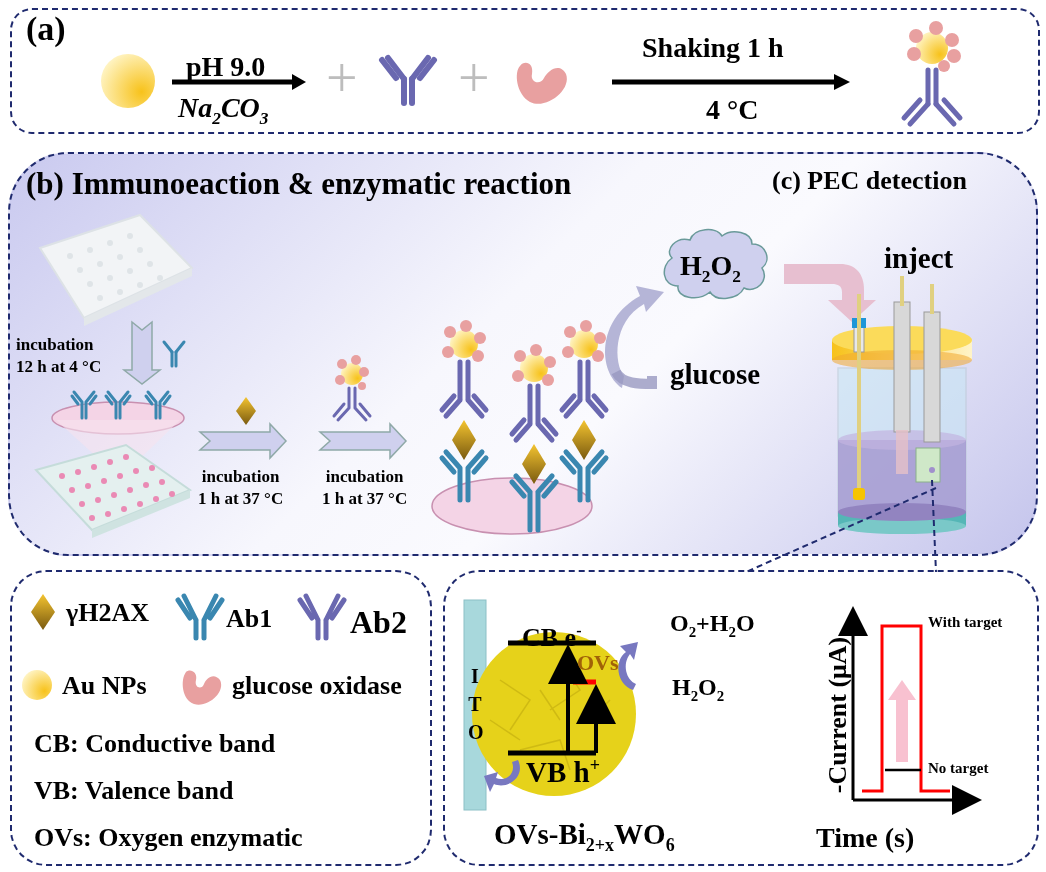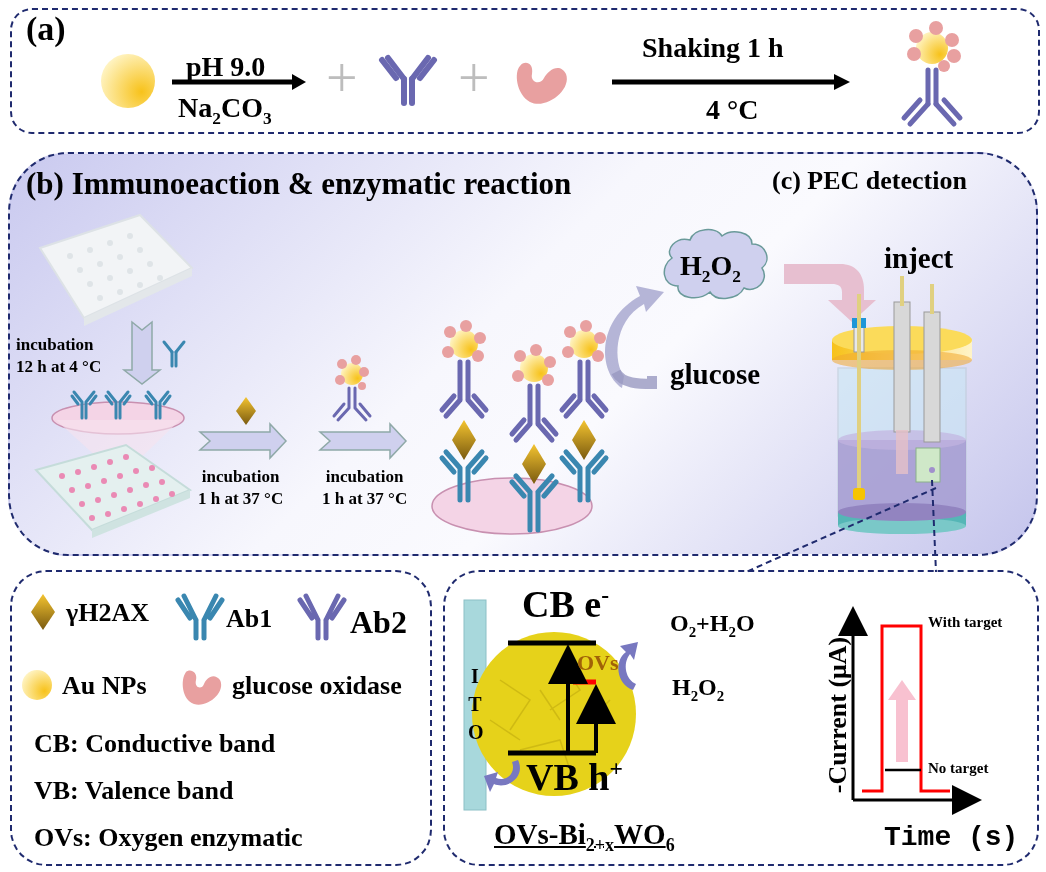--- a/index.html
+++ b/index.html
@@ -75,21 +75,21 @@
         <path d="M936,70 L936,104"></path>
       <path d="M928,104 L910,124"></path>
         <path d="M936,104 L954,124"></path>
       <path d="M920,100 L904,118"></path>
         <path d="M944,100 L960,118"></path>
     </g>
   </g>
 </svg>
 
 <div class="txt" style="left:186px;top:32px;font-size:28px;margin-top:19px;">pH 9.0</div>
-<div class="txt" style="left:178px;top:92px;font-size:28px;">
+<div class="txt" style="left:178px;top:92px;font-size:28px;font-style:italic;">
   <span>Na</span><sub>2</sub><span>CO</span><sub>3</sub>
 </div>
 <div class="txt" style="left:326px;top:46px;font-size:56px;color:#bdbdbd;font-weight:normal;">+</div>
 <div class="txt" style="left:458px;top:46px;font-size:56px;color:#bdbdbd;font-weight:normal;">+</div>
 <div class="txt" style="left:642px;top:32px;font-size:28px;">Shaking 1 h</div>
 <div class="txt" style="left:706px;top:94px;font-size:28px;text-align:right;">4 °C</div>
 
 <div class="panel" style="left:8px;top:152px;width:1030px;height:404px;border-radius:60px;background:linear-gradient(135deg,#c9c9ef 0%,#f7f7fd 45%,#fafafe 60%,#c4c4ec 100%);"></div>
 
 <div class="txt" style="left:26px;top:166px;font-size:31px;text-align:center;">(b) Immunoeaction &amp; enzymatic reaction</div>
@@ -340,33 +340,33 @@
     <line x1="885" y1="770" x2="921" y2="770" stroke="#000" stroke-width="2.5"></line>
     <path d="M896,762 L896,700 L888,700 L902,680 L916,700 L908,700 L908,762 z" fill="#f7b6c8" opacity="0.85"></path>
   </g>
 </svg>
 
 <div class="txt" style="left:468px;top:662px;font-size:20px;line-height:28px;text-align:center;width:14px;">
   <div>I</div>
   <div>T</div>
   <div>O</div>
 </div>
-<div class="txt" style="left:522px;top:582px;font-size:38px;">
+<div class="txt" style="left:522px;top:622px;font-size:26px;">
   <span>CB e</span><sup>-</sup>
 </div>
 <div class="txt" style="left:577px;top:650px;font-size:22px;color:#a16207;">OVs</div>
-<div class="txt" style="left:526px;top:755px;font-size:38px;">
+<div class="txt" style="left:526px;top:755px;font-size:29px;">
   <span>VB h</span><sup>+</sup>
 </div>
 <div class="txt" style="left:662px;top:610px;font-size:24px;margin-left:8px;">
   <span>O</span><sub>2</sub><span>+H</span><sub>2</sub><span>O</span>
 </div>
 <div class="txt" style="left:672px;top:674px;font-size:24px;">
   <span>H</span><sub>2</sub><span>O</span><sub>2</sub>
 </div>
-<div class="txt" style="left:494px;top:818px;font-size:29px;text-decoration:underline;">
+<div class="txt" style="left:494px;top:818px;font-size:29px;">
   <span>OVs-Bi</span><sub>2+x</sub><span>WO</span><sub>6</sub>
 </div>
 
 <div class="txt" style="left:748px;top:700px;font-size:26px;transform:rotate(-90deg);transform-origin:center;width:180px;text-align:center;">-Current (μA)</div>
-<div class="txt" style="left:884px;top:822px;font-size:28px;font-family:Liberation Mono, monospace;">Time (s)</div>
+<div class="txt" style="left:816px;top:822px;font-size:28px;">Time (s)</div>
 <div class="txt" style="left:928px;top:614px;font-size:15px;">With target</div>
 <div class="txt" style="left:928px;top:760px;font-size:15px;">No target</div>
 
 </body></html>

